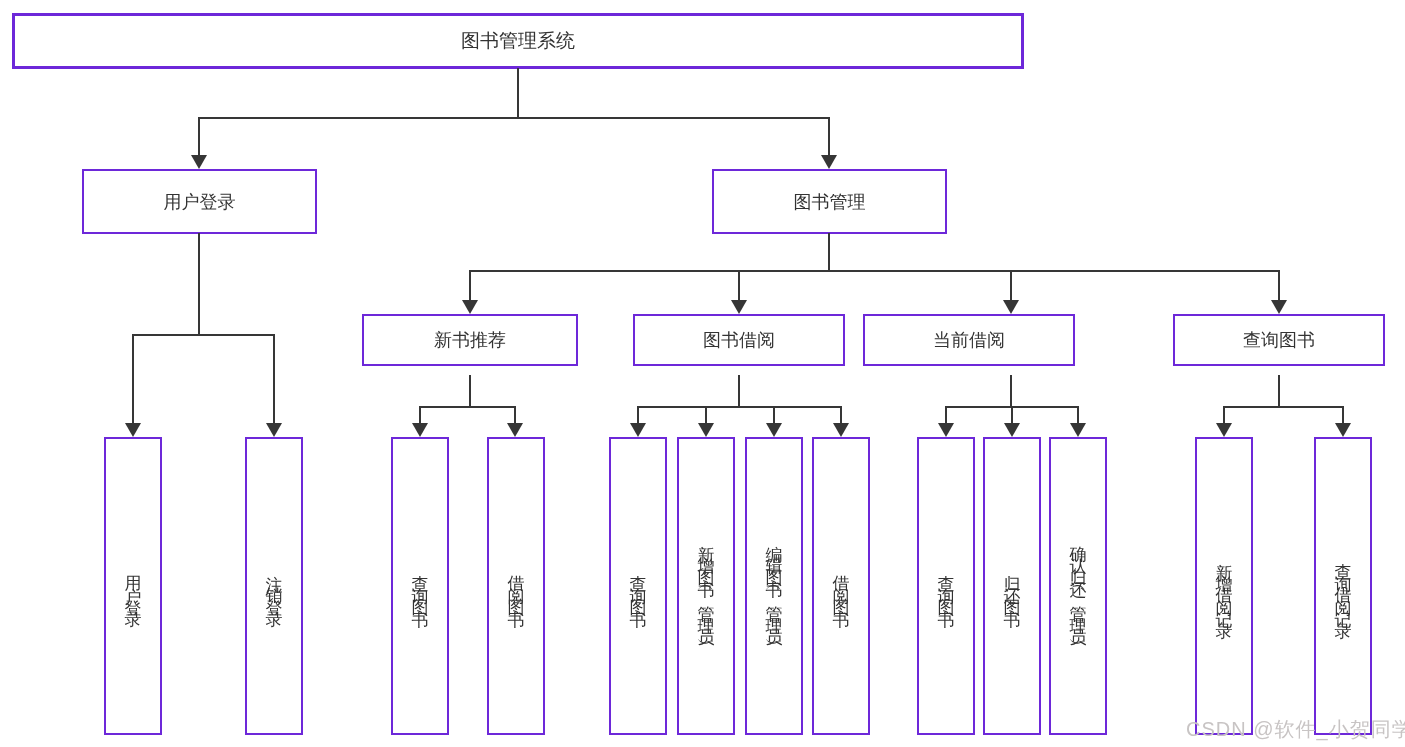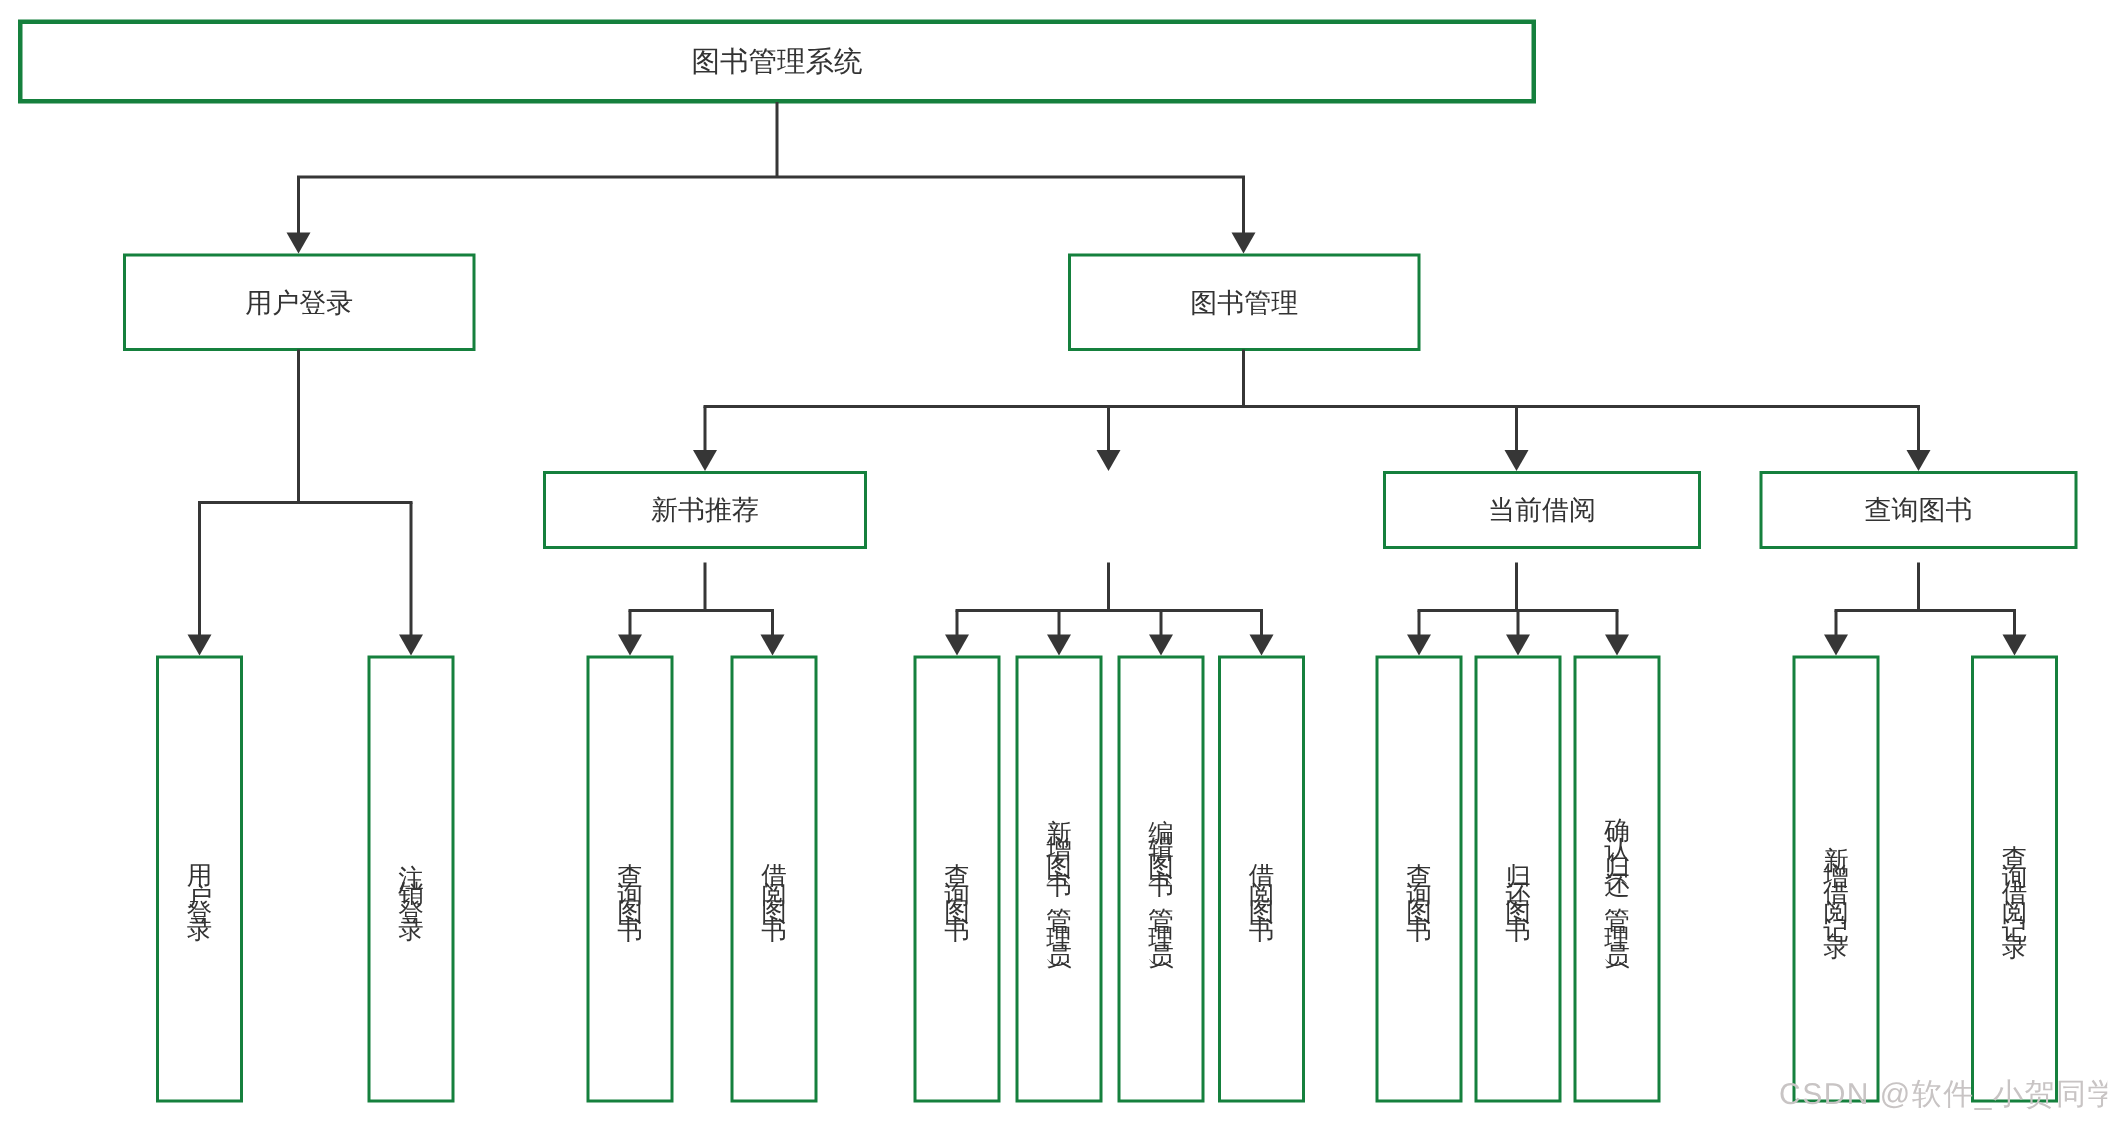--- a/index.html
+++ b/index.html
@@ -6,21 +6,21 @@
   .stage{
     position:relative;
     width:1405px;height:747px;
     background:#ffffff;
     font-family:"Liberation Sans","DejaVu Sans",sans-serif;
     color:#333333;
     overflow:hidden;
   }
   .box{
     position:absolute;
-    border:2px solid #15803d;
+    border:2px solid #6d28d9;
     background:#ffffff;
     box-sizing:border-box;
     display:flex;
     align-items:center;
     justify-content:center;
     color:#333333;
   }
   .root{
     left:12px;top:13px;width:1012px;height:56px;
     border-width:3px;
@@ -60,21 +60,22 @@
 <body>
 
 <div class="stage">
 
   <div class="box root">图书管理系统</div>
 
   <div class="box lvl2" style="left:82px;">用户登录</div>
   <div class="box lvl2" style="left:712px;">图书管理</div>
 
   <div class="box lvl3" style="left:362px;width:216px;">新书推荐</div>
-  <div class="box lvl3" style="left:922px;width:212px;">当前借阅</div>
+  <div class="box lvl3" style="left:633px;width:212px;">图书借阅</div>
+  <div class="box lvl3" style="left:863px;width:212px;">当前借阅</div>
   <div class="box lvl3" style="left:1173px;width:212px;">查询图书</div>
 
   <div class="box leaf" style="left:104px;">
       <span class="vtext">用户登录</span>
     </div>
   <div class="box leaf" style="left:245px;">
       <span class="vtext">注销登录</span>
     </div>
   <div class="box leaf" style="left:391px;">
       <span class="vtext">查询图书</span>

